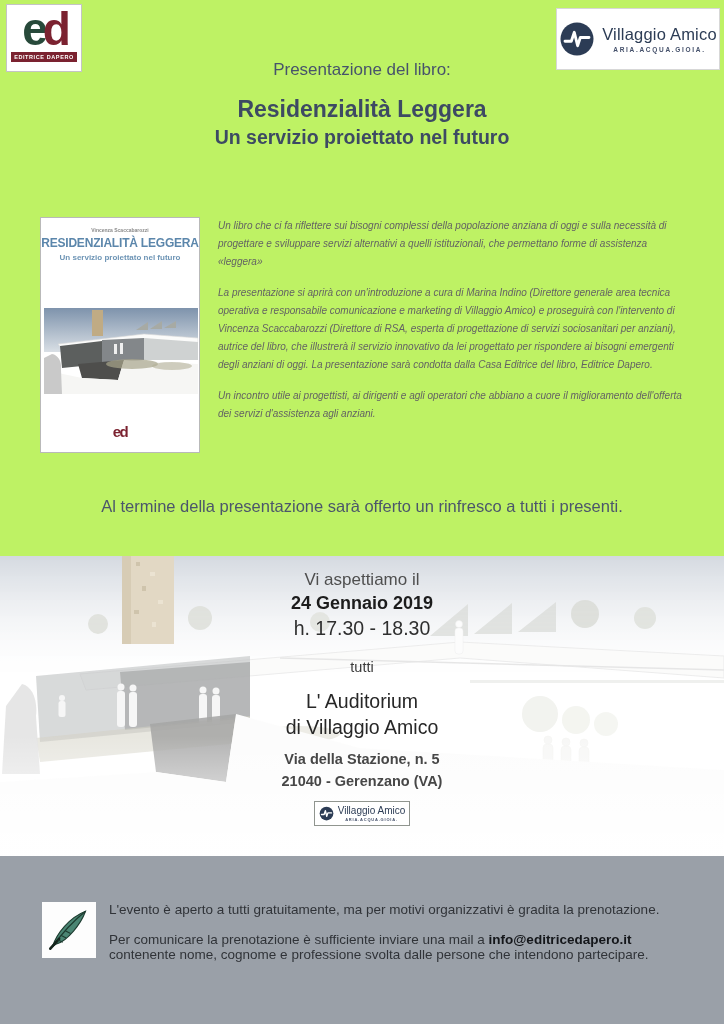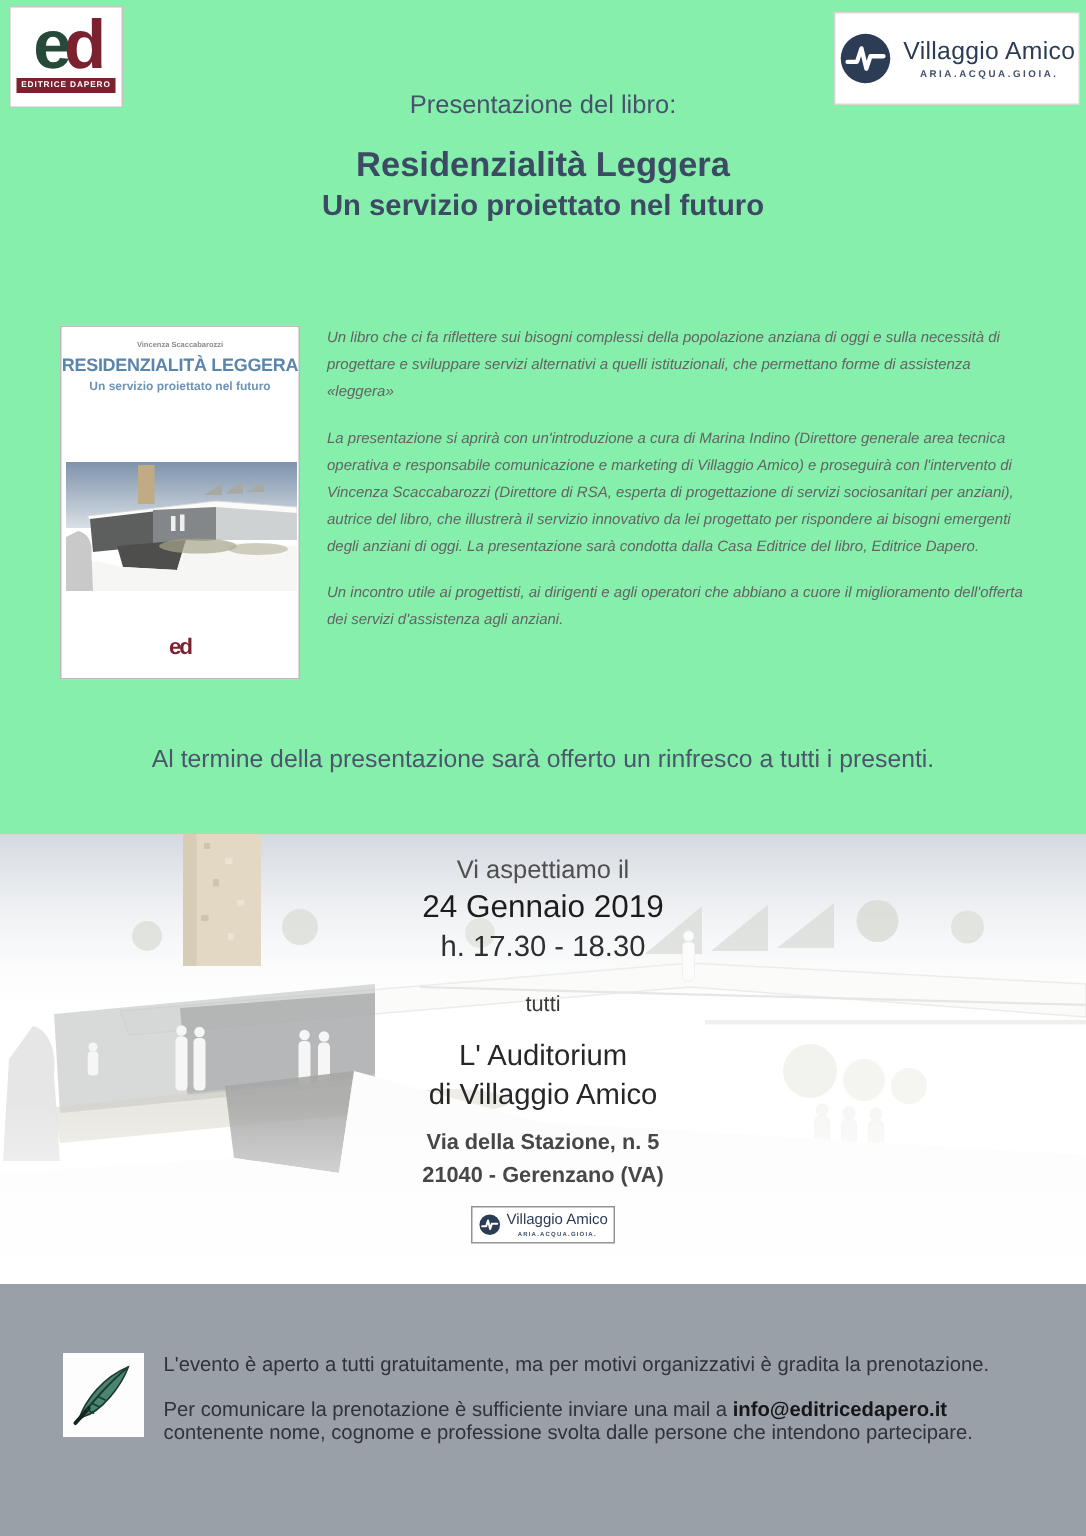--- a/index.html
+++ b/index.html
@@ -1,17 +1,17 @@
 <!DOCTYPE html>
 <html><head>
 <meta charset="utf-8">
 <style>
   html,body{margin:0;padding:0;background:#e8e8e8;}
   .page{
-    position:relative;width:724px;height:1024px;margin:0 auto;background:#86efac;
+    position:relative;width:724px;height:1024px;margin:0 auto;background:#bef264;
     font-family:"Liberation Sans",sans-serif;overflow:hidden;
   }
   
   .ed-logo{position:absolute;left:6px;top:4px;width:76px;height:68px;background:#fff;
     border:1px solid #c4c4c4;box-sizing:border-box;text-align:center;}
   .ed-letters{font-size:46px;line-height:44px;font-weight:bold;letter-spacing:-5px;margin-top:2px;}
   .ed-letter-e{color:#27493a;}
   .ed-letter-d{color:#7b2230;}
   .ed-banner{margin:1px 4px 0 4px;background:#7b2230;color:#fff;font-size:5.5px;
     letter-spacing:.6px;padding:2px 0;font-weight:bold;}
@@ -40,21 +40,21 @@
     font-size:10px;line-height:18px;}
   .paragraphs p{margin:0 0 13px 0;}
   .rinfresco{position:absolute;top:497px;left:0;right:0;text-align:center;
     font-size:16.5px;color:#4b566b;}
   
   .hero{position:absolute;top:556px;left:0;width:724px;height:300px;overflow:hidden;background:#fff;}
   .hero-bg{position:absolute;inset:0;opacity:.5;}
   .hero-fade{position:absolute;inset:0;background:linear-gradient(rgba(255,255,255,0) 60%,rgba(255,255,255,.9) 95%);}
   .hero-text{position:absolute;left:0;right:0;top:14px;text-align:center;}
   .ev-intro{font-size:17px;color:#4f4f4f;}
-  .ev-date{font-size:21px;font-weight:normal;color:#1c1c1c;margin-top:3px;}
+  .ev-date{font-size:18px;font-weight:bold;color:#1c1c1c;margin-top:3px;}
   .ev-time{font-size:19.5px;color:#2f2f2f;margin-top:3px;}
   .ev-presso{font-size:14.5px;color:#3b3b3b;margin-top:19px;}
   .ev-venue{font-size:19.5px;color:#272727;line-height:26px;margin-top:13px;}
   .ev-addr{font-size:14.5px;color:#474747;line-height:22px;margin-top:8px;font-weight:bold;}
   .venue-logo{display:inline-flex;align-items:center;justify-content:center;gap:4px;
     margin-top:9px;width:96px;height:25px;background:rgba(255,255,255,.92);
     border:1px solid #90958f;box-sizing:border-box;}
   .venue-logo .pulse-circle{width:15px;height:15px;flex:0 0 15px;}
   .vl-text{display:flex;flex-direction:column;align-items:center;}
   .vl-name{font-size:10px;color:#2c3c55;}

